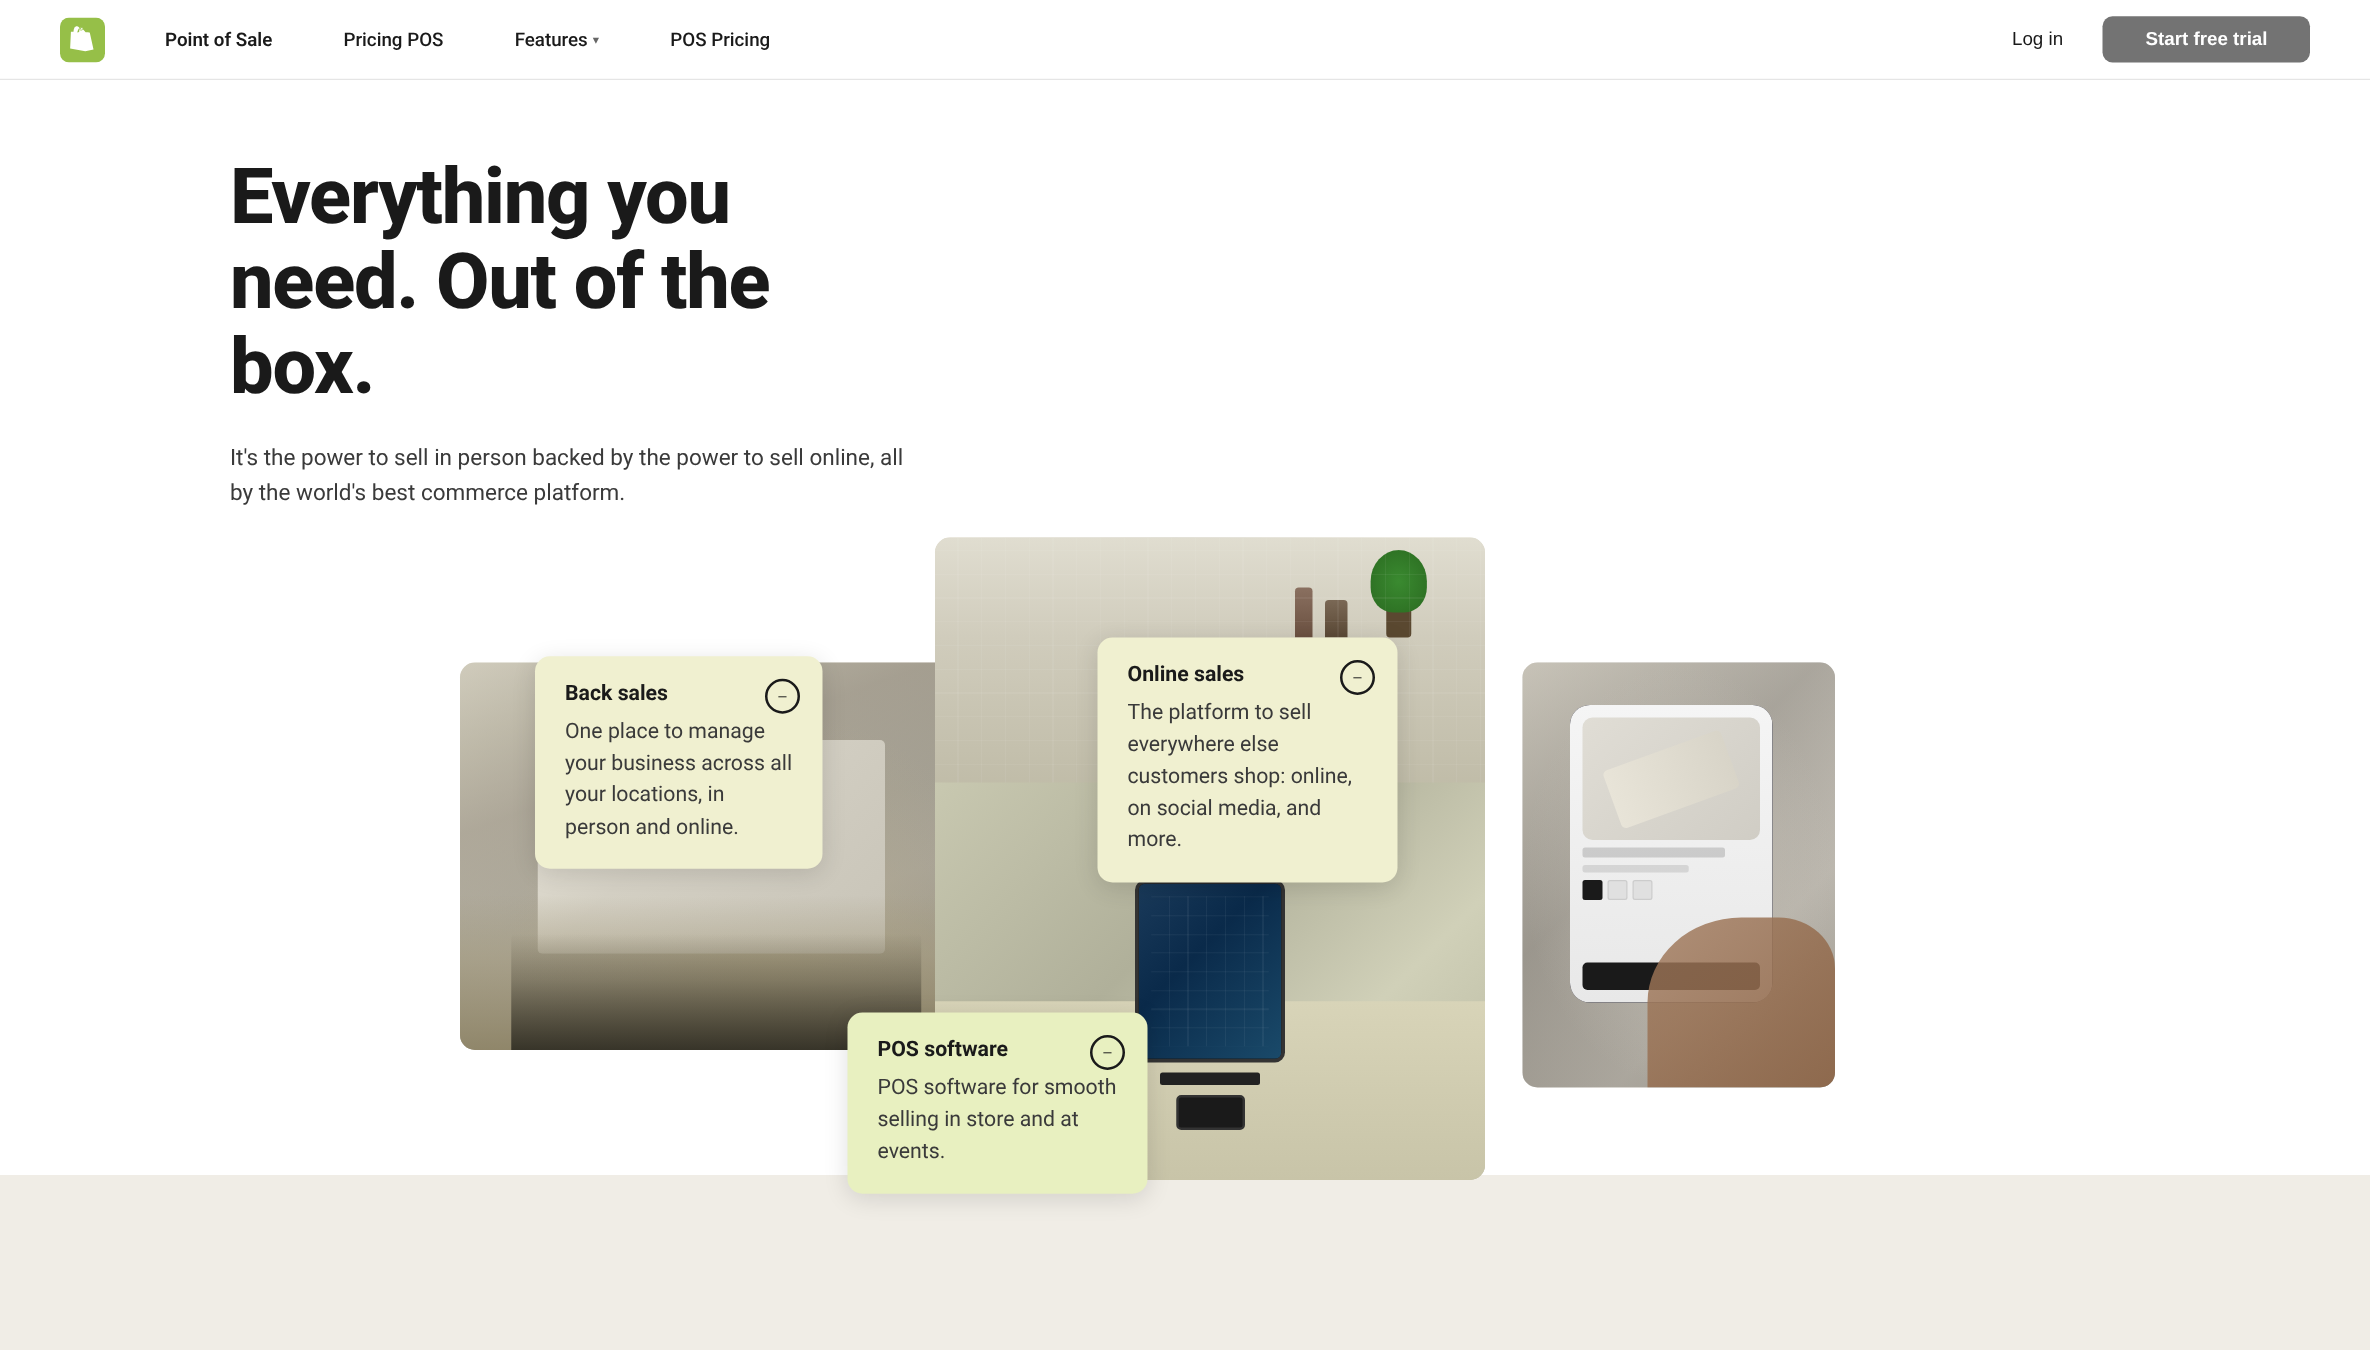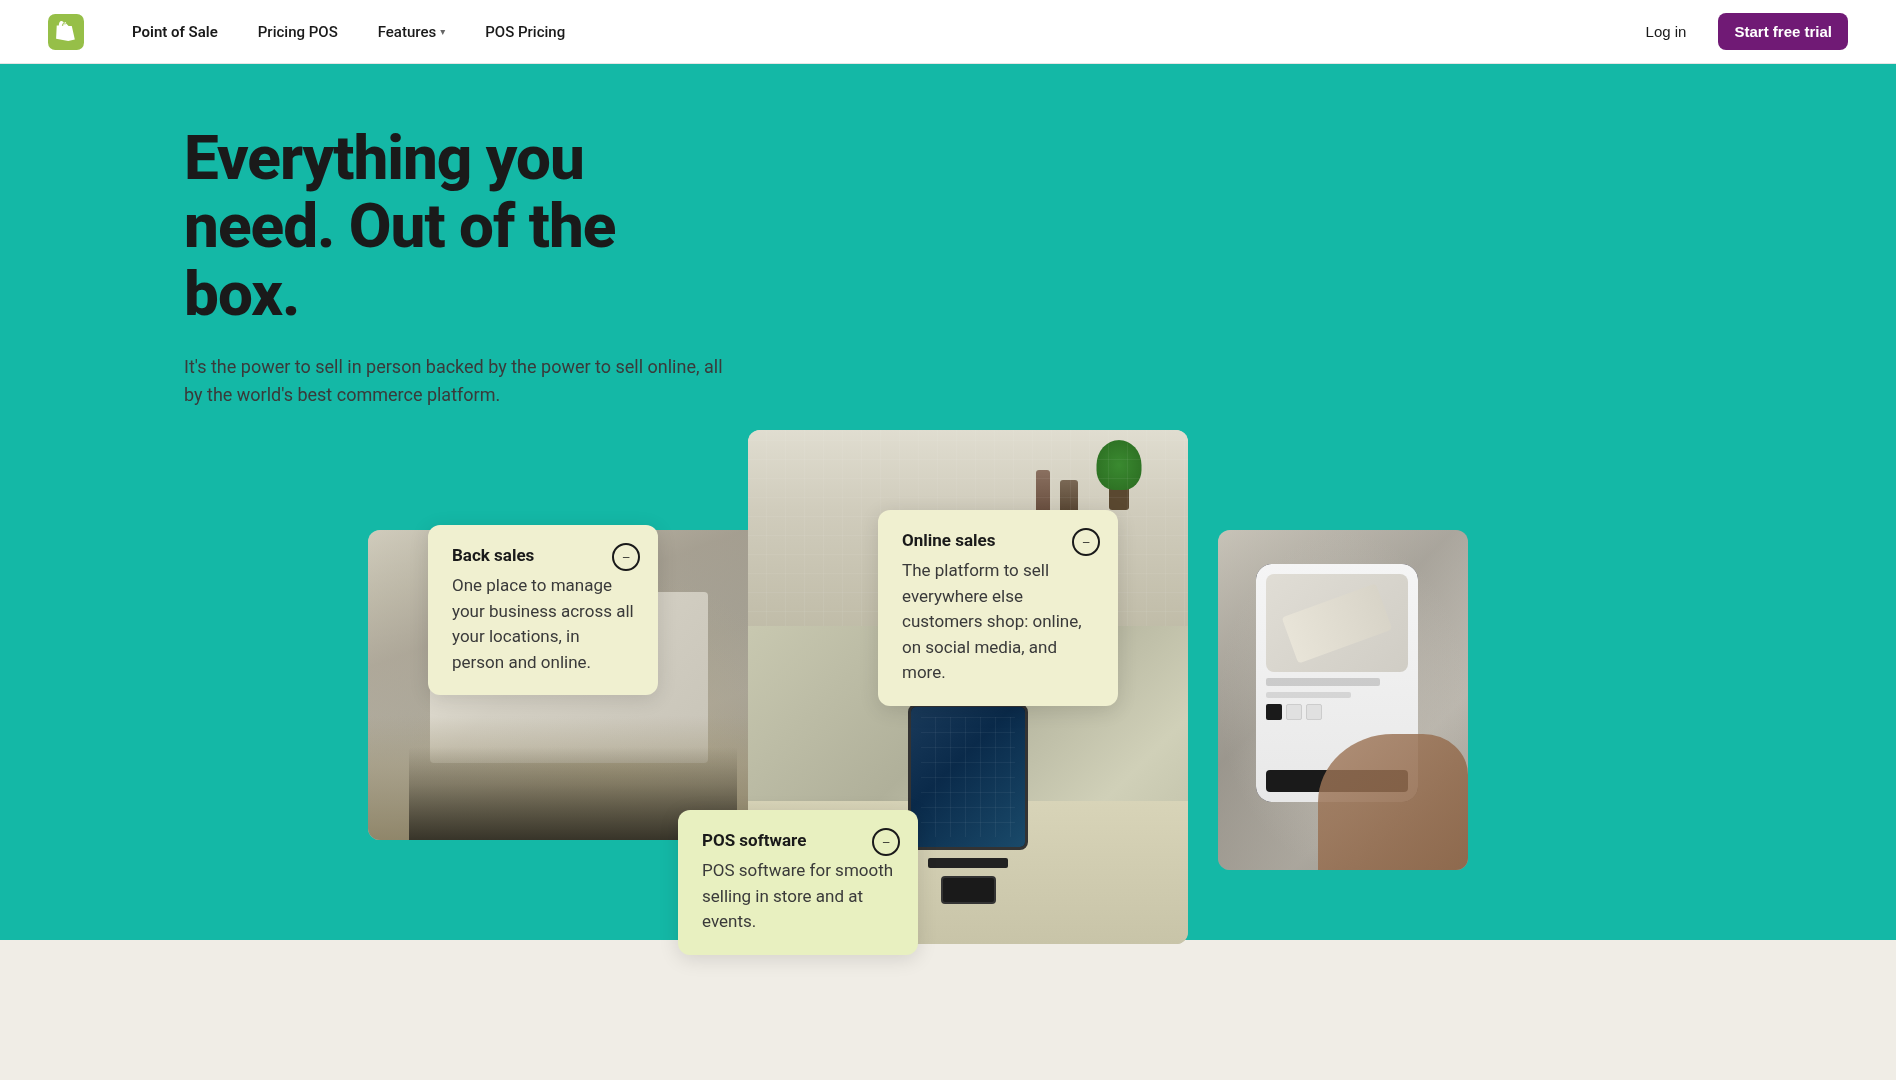--- a/index.html
+++ b/index.html
@@ -36,21 +36,21 @@
     }
 
     .shopify-bag-icon {
       width: 36px;
       height: 36px;
     }
 
     .navbar-nav {
       display: flex;
       align-items: center;
-      gap: 8px;
+      gap: 25px;
       flex: 1;
     }
 
     .nav-item {
       padding: 8px 16px;
       font-size: 15px;
       color: #1a1a1a;
       cursor: pointer;
       border-radius: 6px;
       display: flex;
@@ -78,35 +78,35 @@
       font-size: 15px;
       color: #1a1a1a;
       cursor: pointer;
       padding: 8px 16px;
       font-weight: 500;
       background: none;
       border: none;
     }
 
     .trial-btn {
-      background-color: #701a75;
+      background-color: #737373;
       color: #ffffff;
-      padding: 10px 16px;
+      padding: 10px 34px;
       border-radius: 8px;
       font-size: 15px;
       font-weight: 600;
       cursor: pointer;
       border: none;
       white-space: nowrap;
     }
 
     
     .main-content {
       padding: 60px 184px 0 184px;
-      background-color: #14b8a6;
+      background-color: #ffffff;
     }
 
     .hero-text {
       max-width: 560px;
       margin-bottom: 20px;
     }
 
     .hero-title {
       font-size: 62px;
       font-weight: 800;

